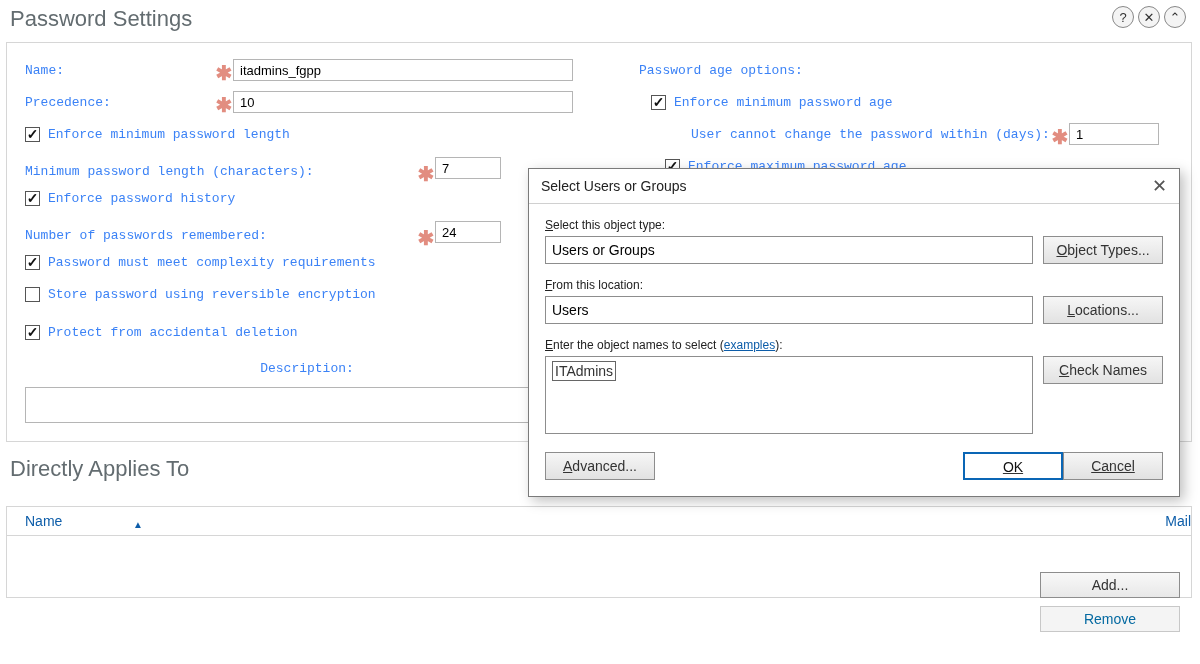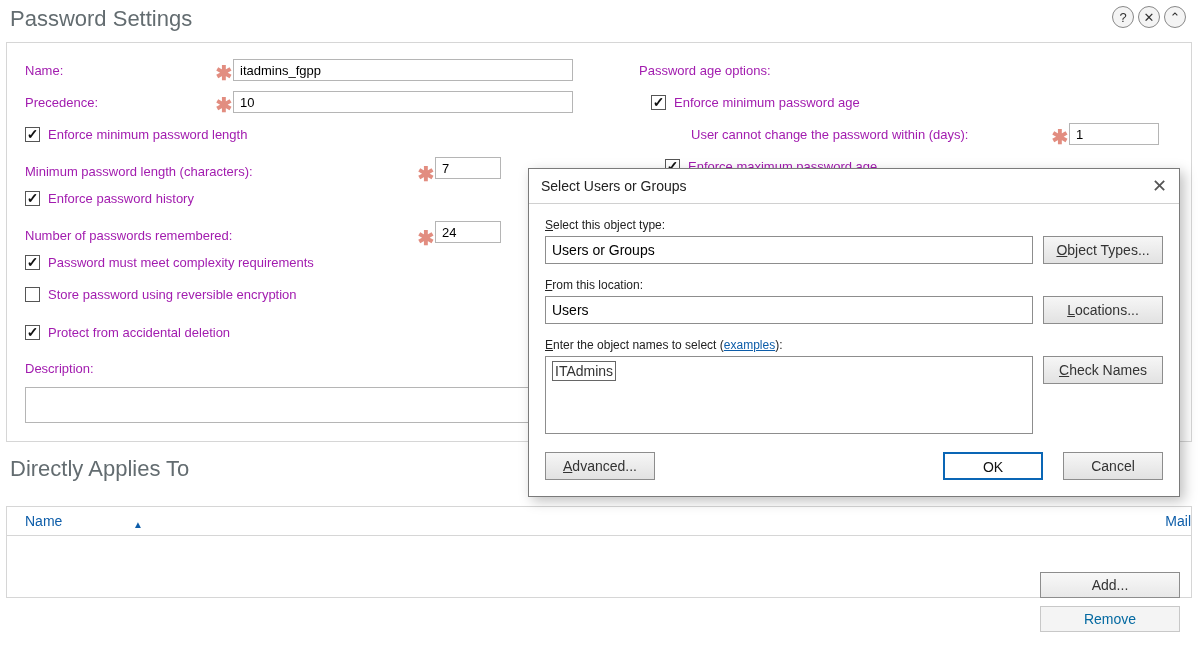--- a/index.html
+++ b/index.html
@@ -58,21 +58,21 @@
   }
   .col-left { flex: 0 0 560px; }
   .col-right { flex: 1; }
   .row {
     display: flex;
     align-items: center;
     margin-bottom: 6px;
     min-height: 26px;
     position: relative;
   }
-  .lbl { color: #a21caf; }
+  .lbl { color: #3b82f6; font-family: Liberation Mono, monospace; }
   .lbl-name { width: 190px; }
   .req {
     color: #e28d80;
     font-size: 20px;
     font-weight: bold;
     line-height: 10px;
     width: 18px;
     text-align: center;
     padding-top: 6px;
   }
@@ -220,21 +220,21 @@
     display:inline-block;
     border:1px solid #666;
     padding: 0 2px;
     line-height: 18px;
   }
   .dlg-footer {
     display:flex;
     justify-content: space-between;
     margin-top: 18px;
   }
-  .dlg-footer-right { display:flex; gap:20px; }
+  .dlg-footer-right { display:flex; gap:0;text-decoration:underline; }
   .ok-btn {
     border: 2px solid #0a66b5;
     background:#fff;
     color:#111;
   }
   .link { color:#0d5da9; text-decoration: underline; }
   .u { text-decoration: underline; }
 </style>
 </head>
 <body>
@@ -290,21 +290,21 @@
         <div class="row">
           <span class="cb"></span>
           <span class="lbl">Store password using reversible encryption</span>
         </div>
 
         <div class="row" style="margin-top:12px;">
           <span class="cb checked"></span>
           <span class="lbl">Protect from accidental deletion</span>
         </div>
 
-        <div class="row" style="margin-top:10px;">
+        <div class="row" style="margin-top:10px;justify-content:center;">
           <span class="lbl">Description:</span>
         </div>
         <div class="desc-box"></div>
       </div>
 
       <div class="col-right">
         <div class="row">
           <span class="lbl">Password age options:</span>
         </div>
         <div class="row" style="margin-left:12px;">

